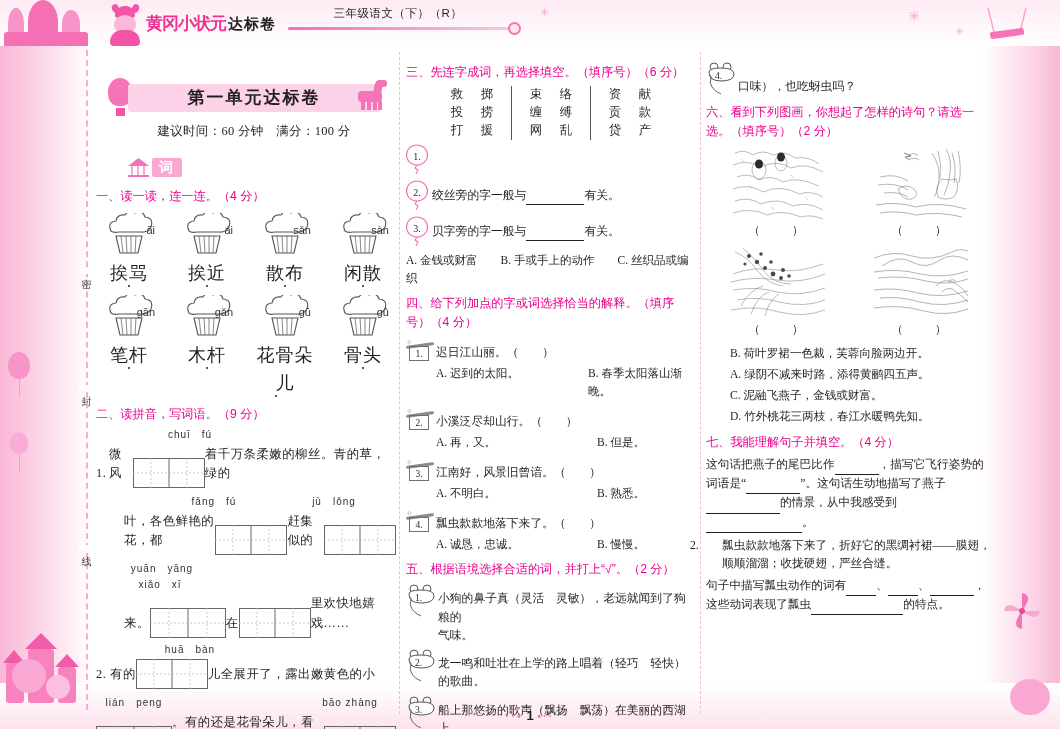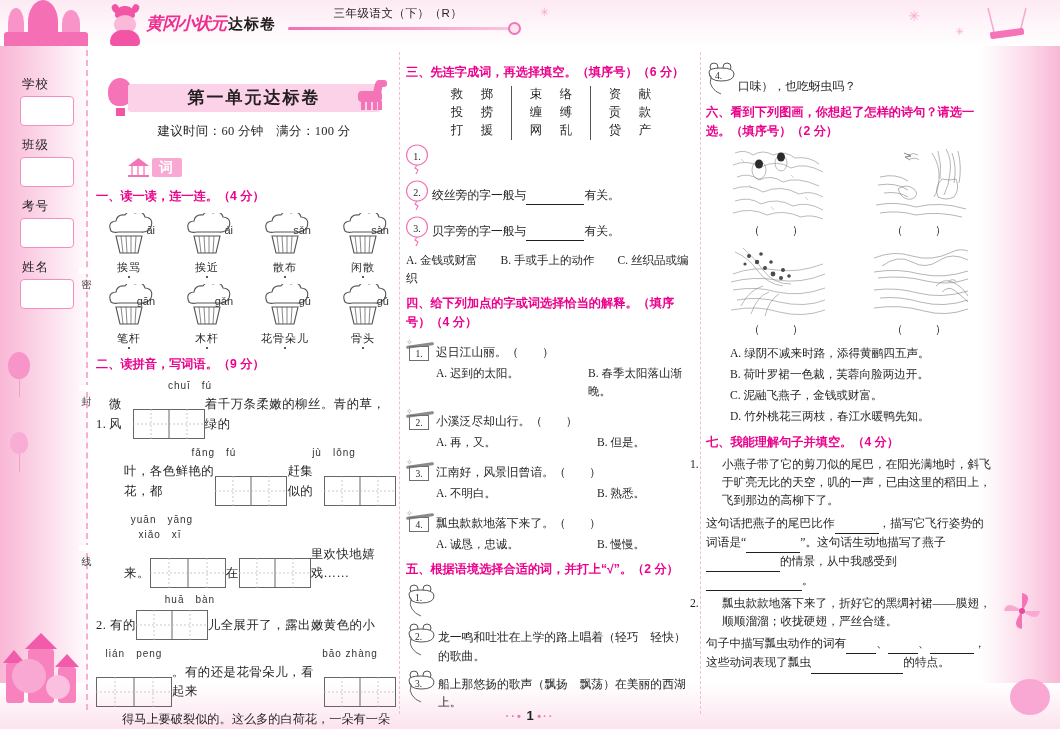--- a/index.html
+++ b/index.html
@@ -75,21 +75,21 @@
   .mascot .bd { position:absolute; left:4px; top:24px; width:30px; height:16px;
      background:#f254a6; border-radius:12px 12px 4px 4px;}
   .mascot .ear { position:absolute; top:-2px; width:7px; height:9px;
      background:#f254a6; border-radius:50%;}
   .mascot .ear.l{ left:6px; transform:rotate(-25deg);}
   .mascot .ear.r{ left:26px; transform:rotate(25deg);}
 
   .brand-script {
     position:absolute; left:50px; top:8px;
     font-family:"Liberation Serif", serif; font-size:17px; font-weight:bold;
-    color:#ee2f8f; font-style:italic; letter-spacing:-1px;
+    color:#ee2f8f; letter-spacing:-1px;
   }
   .brand-bold {
     position:absolute; left:132px; top:11px;
     font-family:"Liberation Sans", sans-serif; font-size:15px; font-weight:bold;
     color:#231f20; letter-spacing:1px;
   }
   .subject-line {
     position:absolute; left:288px; top:6px; width:220px;
     text-align:center;
     font-family:"Liberation Sans", sans-serif; font-size:11.5px; color:#231f20;
@@ -177,37 +177,36 @@
   
   .col { position:absolute; top:56px; font-size:11.6px; color:#231f20; line-height:1.55; }
   .col1 { left:96px;  width:300px; top:180px;}
   .col2 { left:406px; width:290px; }
   .col3 { left:706px; width:286px; }
   .vsep { position:absolute; top:52px; height:662px; border-left:1.5px dashed #f7b9d8; }
   .vsep.s1 { left:399px; }
   .vsep.s2 { left:700px; }
 
   .qhead {
-    font-family:"Liberation Sans", sans-serif; font-weight:bold;
+    font-family:"Liberation Sans", sans-serif; font-weight:normal;
     font-size:12.2px; color:#ec008c; letter-spacing:0px; margin:7px 0 4px;
   }
 
   
   .match-row { display:flex; justify-content:space-between; margin-top:7px; }
   .match-cell { width:66px; text-align:center; }
   .cupcake { position:relative; width:52px; height:42px; margin:0 auto; }
   .cupcake svg { display:block; }
   .cup-py {
     position:absolute; left:0; top:9px; width:52px; text-align:right;
     font-family:"Liberation Sans", sans-serif; font-size:11px; color:#333;
   }
   .match-word {
-    margin-top:3px; font-size:11px; color:#231f20; letter-spacing:1px;
+    margin-top:3px; font-size:18px; color:#231f20; letter-spacing:1px;
     position:relative;
-    font-family:Liberation Mono, monospace;
   }
   .dot-under { position:relative; }
   .dot-under:after {
     content:''; position:absolute; left:50%; bottom:-4px;
     width:2px; height:2px; border-radius:50%; background:#231f20;
     transform:translateX(-50%);
   }
 
   
   .tzg { display:inline-block; vertical-align:middle; }
@@ -343,38 +342,20 @@
         <div class="hd"></div>
         <div class="bd"></div>
     </div>
     <div class="brand-script">黄冈小状元</div>
     <div class="brand-bold">达标卷</div>
   </div>
   <div class="subject-line">三年级语文（下）（R）</div>
   <div class="subject-rule"></div>
   <div class="subject-dot"></div>
 
-  <div class="sidebar">
-    <div>
-      <div class="sb-label">学校</div>
-      <div class="sb-box"></div>
-    </div>
-    <div>
-      <div class="sb-label">班级</div>
-      <div class="sb-box"></div>
-    </div>
-    <div>
-      <div class="sb-label">考号</div>
-      <div class="sb-box"></div>
-    </div>
-    <div>
-      <div class="sb-label">姓名</div>
-      <div class="sb-box"></div>
-    </div>
-  </div>
 
   <div class="seal-line"></div>
   <div class="seal-text" style="top:268px">密</div>
   <div class="seal-text" style="top:385px">封</div>
   <div class="seal-text" style="top:545px">线</div>
 
   <div class="vsep s1"></div>
   <div class="vsep s2"></div>
 
   <div class="hot-balloon">
@@ -827,20 +808,24 @@
     <div class="mitem">
       <div class="mnum">
         <svg width="32" height="34" viewBox="0 0 32 34">
           <circle cx="8" cy="5" r="4" fill="none" stroke="#555" stroke-width="1"></circle>
           <circle cx="21" cy="5" r="4" fill="none" stroke="#555" stroke-width="1"></circle>
           <path d="M3 10 q0 -4 12 -4 q13 0 13 6 q0 7 -13 7 q-12 0 -12 -9 Z" fill="#fff" stroke="#555" stroke-width="1"></path>
           <path d="M5 16 q-2 5 1 9 q3 5 9 7" fill="none" stroke="#555" stroke-width=".9"></path>
           <path d="M4 13 q2 2 1 4" fill="none" stroke="#555" stroke-width=".8"></path>
         </svg>
         <span>1.</span>
+      </div>
+      <div class="mtxt">
+        <div>小狗的鼻子真（灵活　灵敏），老远就闻到了狗粮的</div>
+        <div>气味。</div>
       </div>
     </div>
     <div class="mitem">
       <div class="mnum">
         <svg width="32" height="34" viewBox="0 0 32 34">
           <circle cx="8" cy="5" r="4" fill="none" stroke="#555" stroke-width="1"></circle>
           <circle cx="21" cy="5" r="4" fill="none" stroke="#555" stroke-width="1"></circle>
           <path d="M3 10 q0 -4 12 -4 q13 0 13 6 q0 7 -13 7 q-12 0 -12 -9 Z" fill="#fff" stroke="#555" stroke-width="1"></path>
           <path d="M5 16 q-2 5 1 9 q3 5 9 7" fill="none" stroke="#555" stroke-width=".9"></path>
           <path d="M4 13 q2 2 1 4" fill="none" stroke="#555" stroke-width=".8"></path>
@@ -977,30 +962,27 @@
               <path d="M62 42 q8 -8 16 -4 q10 4 16 14"></path>
               <path d="M68 48 q6 -6 12 -2 q8 6 14 12"></path>
               <path d="M74 38 q4 -4 8 -1"></path>
             </g>
           </svg>
         </div>
         <div class="paren">（　　）</div>
       </div>
     </div>
 
+    <div class="optline">B. 荷叶罗裙一色裁，芙蓉向脸两边开。</div>
     <div class="optline">A. 绿阴不减来时路，添得黄鹂四五声。</div>
-    <div class="optline">B. 荷叶罗裙一色裁，芙蓉向脸两边开。</div>
     <div class="optline">C. 泥融飞燕子，金钱或财富。</div>
     <div class="optline">D. 竹外桃花三两枝，春江水暖鸭先知。</div>
 
     <div class="qhead">七、我能理解句子并填空。（4 分）</div>
 
-    <div class="p7 hang">
-      <span class="num">1.</span><span>小燕子带了它的剪刀似的尾巴，在阳光满地时，斜飞于旷亮无比的天空，叽的一声，已由这里的稻田上，飞到那边的高柳下了。</span>
-    </div>
     <div class="p7 ind">
       <span>这句话把燕子的尾巴比作</span><span class="blank" style="width:44px">&nbsp;</span><span>，描写它飞行姿势的词语是“</span><span class="blank" style="width:54px">&nbsp;</span><span>”。这句话生动地描写了燕子</span><span class="blank" style="width:74px">&nbsp;</span><span>的情景，从中我感受到</span><span class="blank" style="width:96px">&nbsp;</span><span>。</span>
     </div>
 
     <div class="p7 hang">
       <span class="num">2.</span><span>瓢虫款款地落下来了，折好它的黑绸衬裙——膜翅，顺顺溜溜；收拢硬翅，严丝合缝。</span>
     </div>
     <div class="p7 ind">
       <span>句子中描写瓢虫动作的词有</span><span class="blank" style="width:30px">&nbsp;</span><span>、</span><span class="blank" style="width:30px">&nbsp;</span><span>、</span><span class="blank" style="width:44px">&nbsp;</span><span>，这些动词表现了瓢虫</span><span class="blank" style="width:92px">&nbsp;</span><span>的特点。</span>
     </div>

